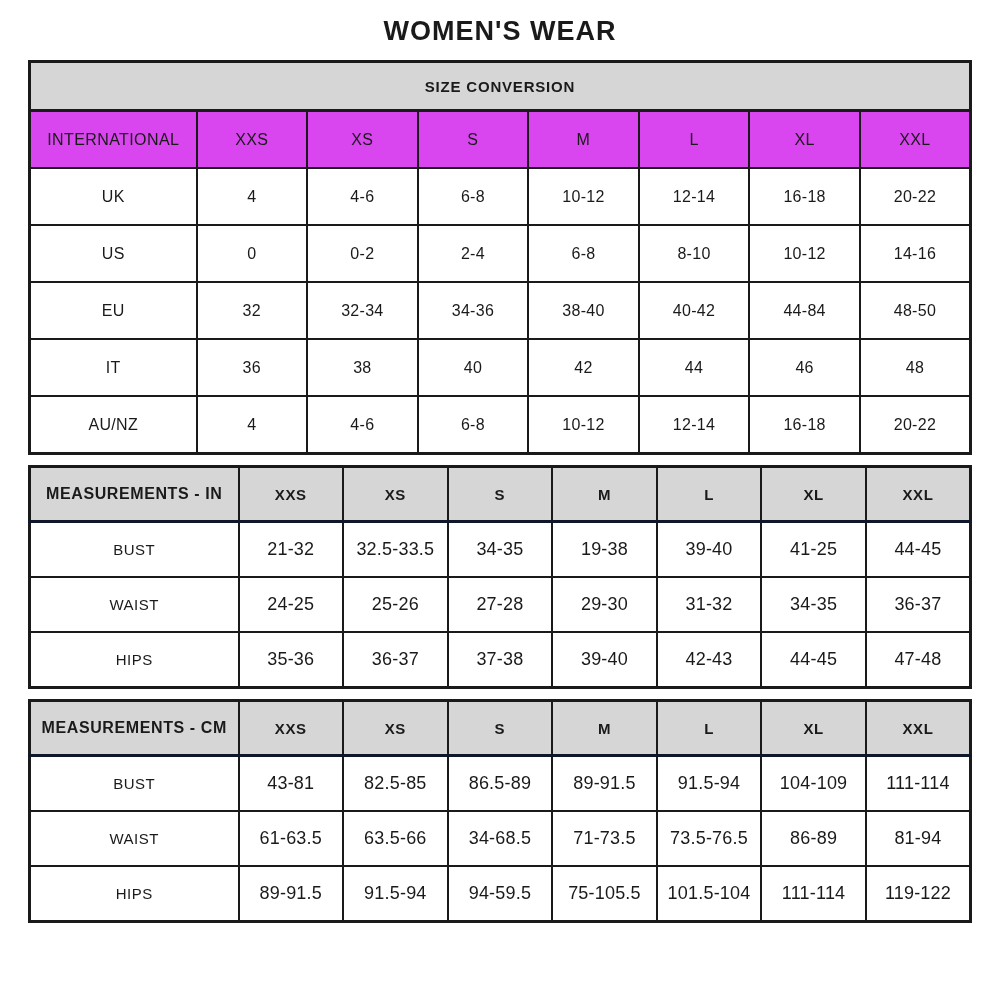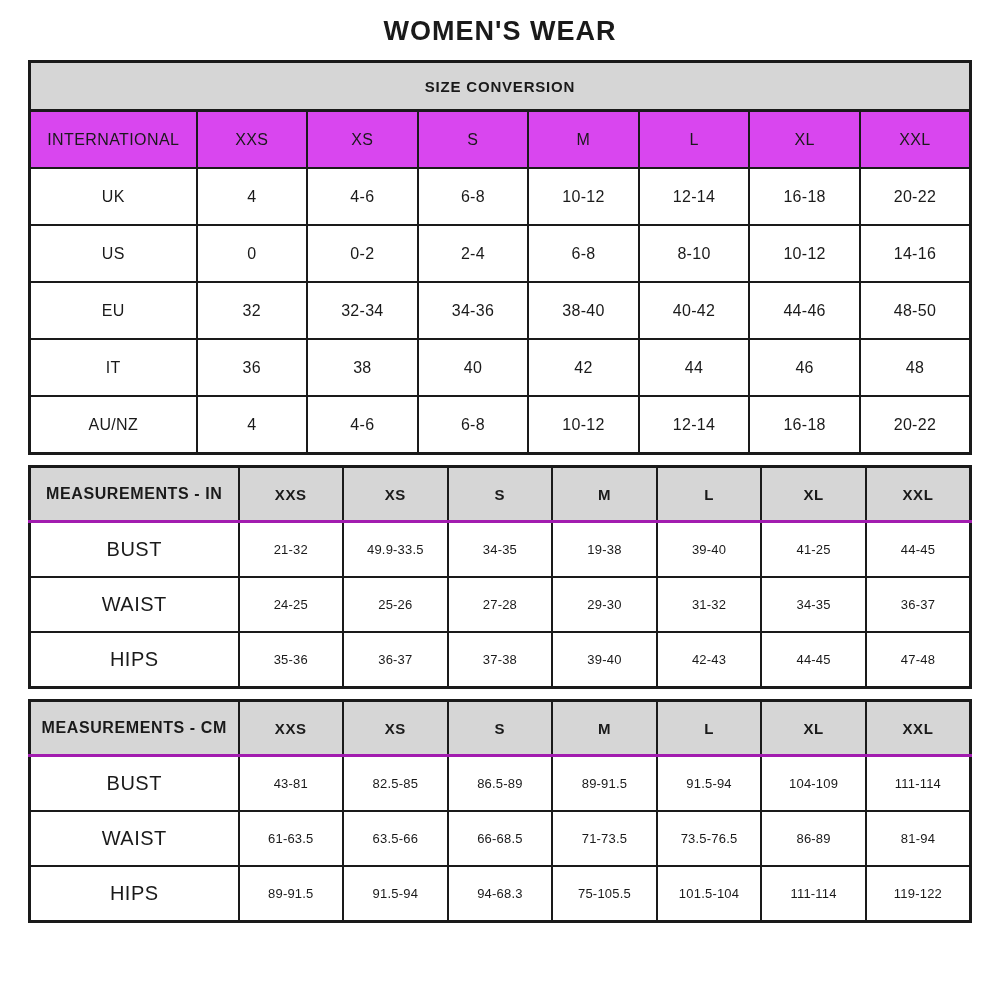--- a/index.html
+++ b/index.html
@@ -62,32 +62,32 @@
     font-size: 16px;
     letter-spacing: 0.3px;
   }
   
   .tm .sizes-row th {
     height: 52px;
     background: #d6d6d6;
     font-weight: bold;
     font-size: 15px;
     letter-spacing: 0.6px;
-    border-bottom: 3px solid #a21caf;
+    border-bottom: 3px solid #0f172a;
   }
   .tm .sizes-row th.label-cell {
     font-size: 16px;
   }
   .tm tbody td {
     height: 53px;
-    font-size: 13px;
+    font-size: 18px;
     letter-spacing: 0.2px;
   }
   .tm tbody td.label-cell {
-    font-size: 20px;
+    font-size: 15px;
     letter-spacing: 0.5px;
   }
 </style>
 </head>
 <body>
 
 <div class="page">
 
   <h1 class="page-title">WOMEN'S WEAR</h1>
 
@@ -138,21 +138,21 @@
           <td>10-12</td>
           <td>14-16</td>
         </tr>
         <tr>
           <td class="label-cell">EU</td>
           <td>32</td>
           <td>32-34</td>
           <td>34-36</td>
           <td>38-40</td>
           <td>40-42</td>
-          <td>44-46</td>
+          <td>44-84</td>
           <td>48-50</td>
         </tr>
         <tr>
           <td class="label-cell">IT</td>
           <td>36</td>
           <td>38</td>
           <td>40</td>
           <td>42</td>
           <td>44</td>
           <td>46</td>
@@ -191,21 +191,21 @@
           <th>M</th>
           <th>L</th>
           <th>XL</th>
           <th>XXL</th>
         </tr>
     </thead>
     <tbody>
         <tr>
           <td class="label-cell">BUST</td>
           <td>21-32</td>
-          <td>49.9-33.5</td>
+          <td>32.5-33.5</td>
           <td>34-35</td>
           <td>19-38</td>
           <td>39-40</td>
           <td>41-25</td>
           <td>44-45</td>
         </tr>
         <tr>
           <td class="label-cell">WAIST</td>
           <td>24-25</td>
           <td>25-26</td>
@@ -259,31 +259,31 @@
           <td>86.5-89</td>
           <td>89-91.5</td>
           <td>91.5-94</td>
           <td>104-109</td>
           <td>111-114</td>
         </tr>
         <tr>
           <td class="label-cell">WAIST</td>
           <td>61-63.5</td>
           <td>63.5-66</td>
-          <td>66-68.5</td>
+          <td>34-68.5</td>
           <td>71-73.5</td>
           <td>73.5-76.5</td>
           <td>86-89</td>
           <td>81-94</td>
         </tr>
         <tr>
           <td class="label-cell">HIPS</td>
           <td>89-91.5</td>
           <td>91.5-94</td>
-          <td>94-68.3</td>
+          <td>94-59.5</td>
           <td>75-105.5</td>
           <td>101.5-104</td>
           <td>111-114</td>
           <td>119-122</td>
         </tr>
       </tbody>
   </table>
 
 </div>
 

